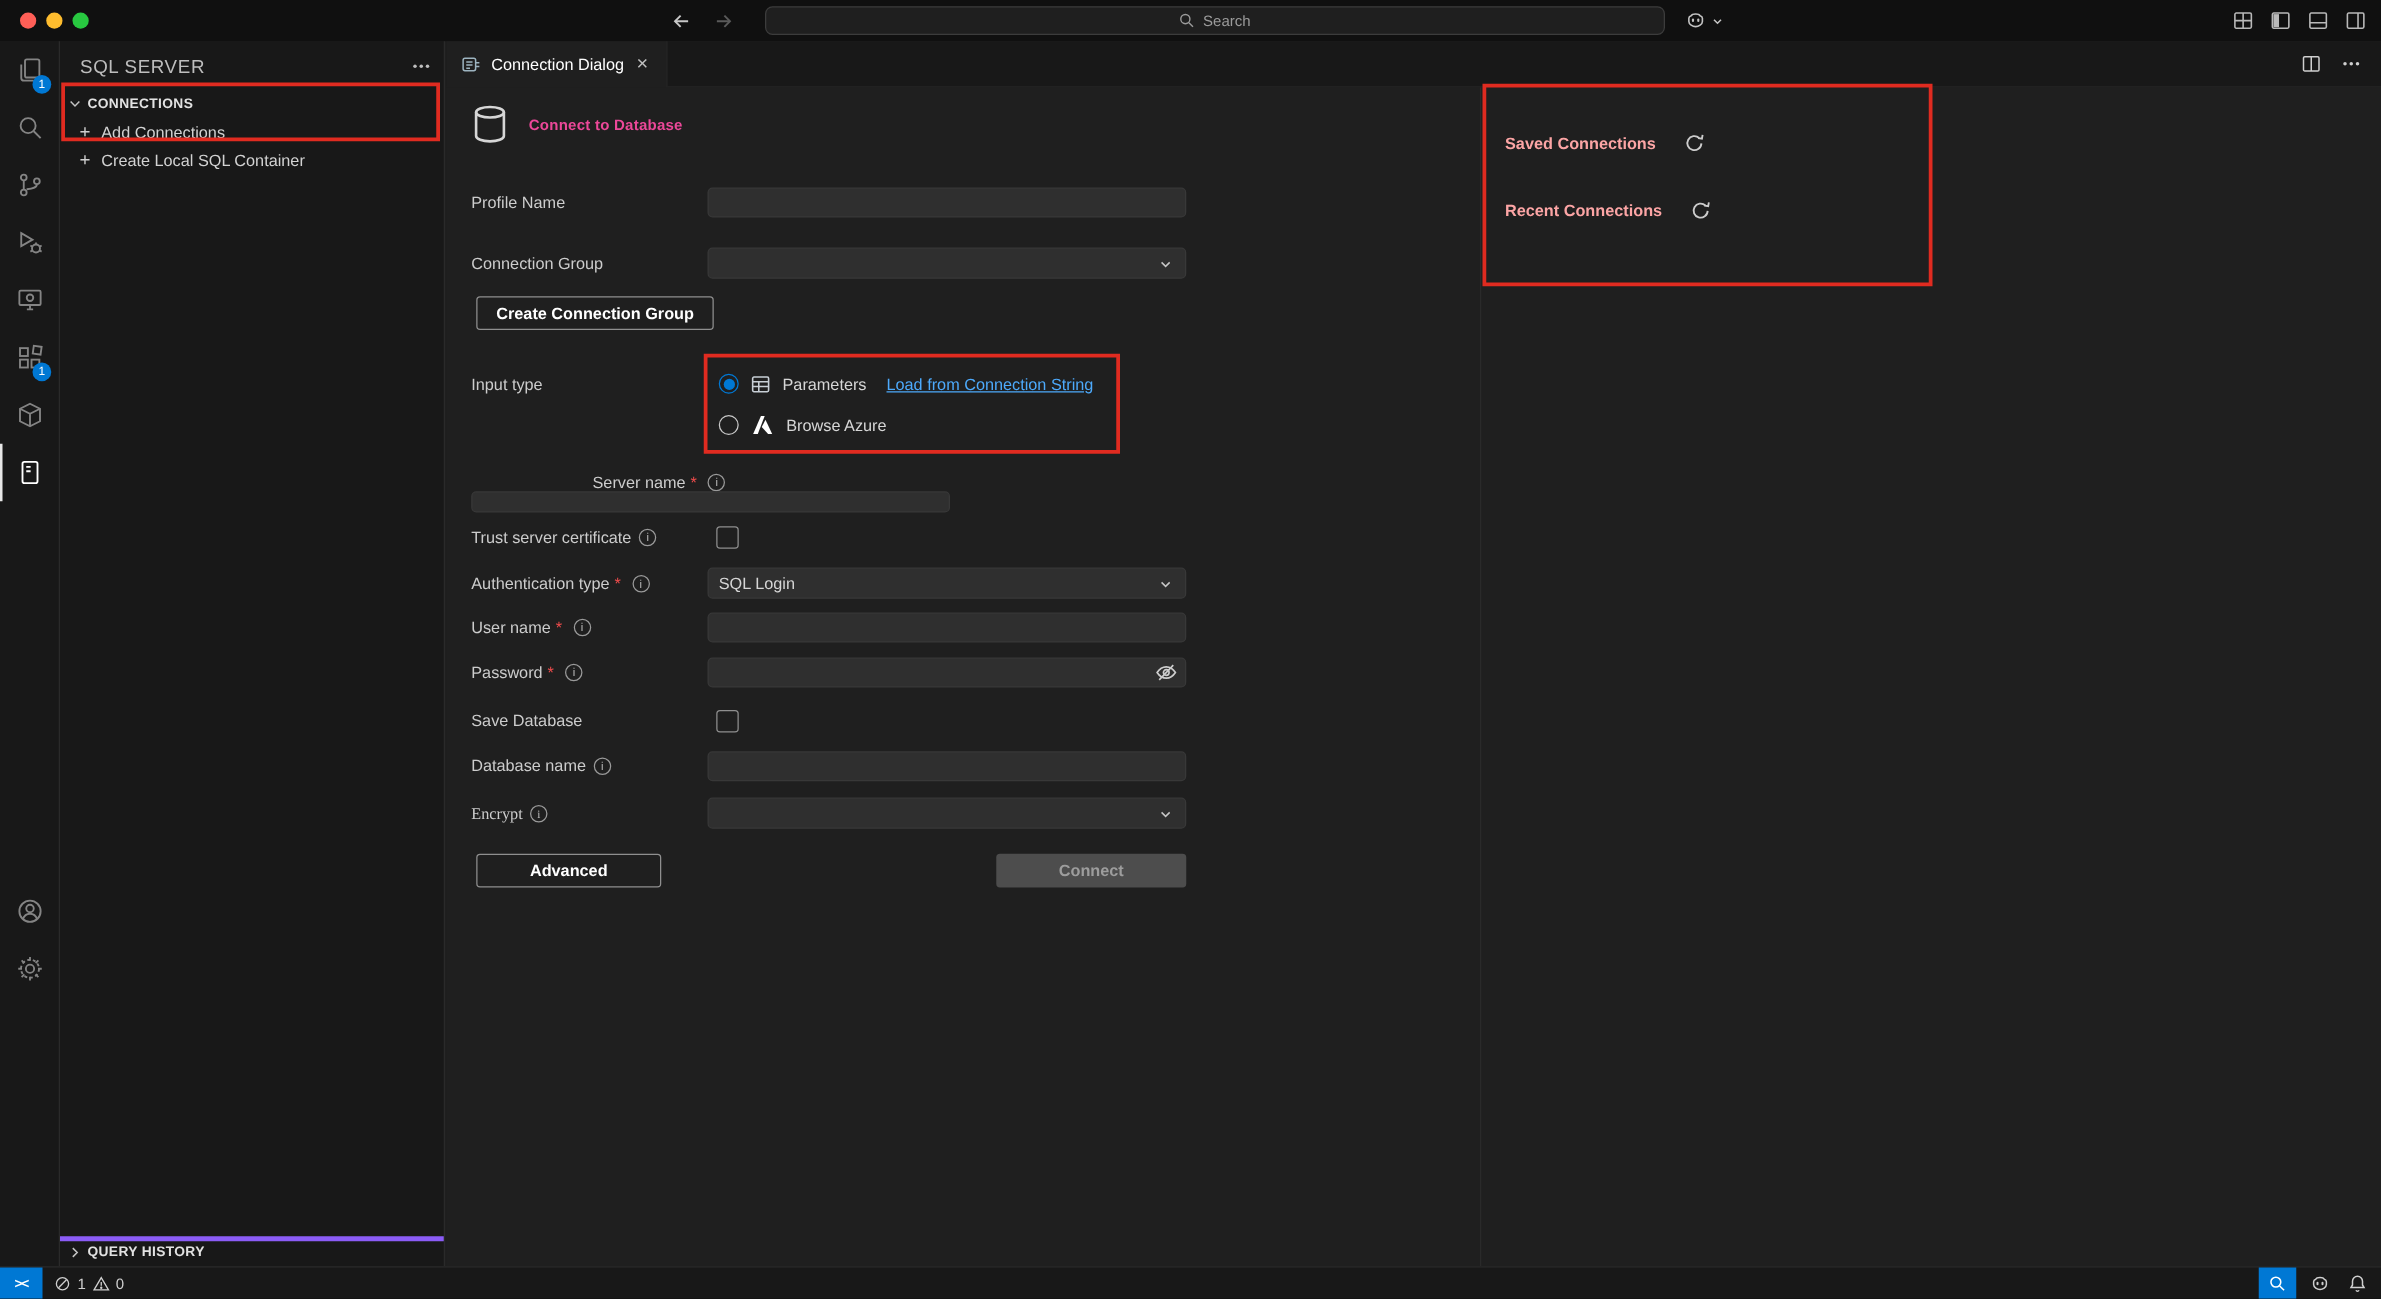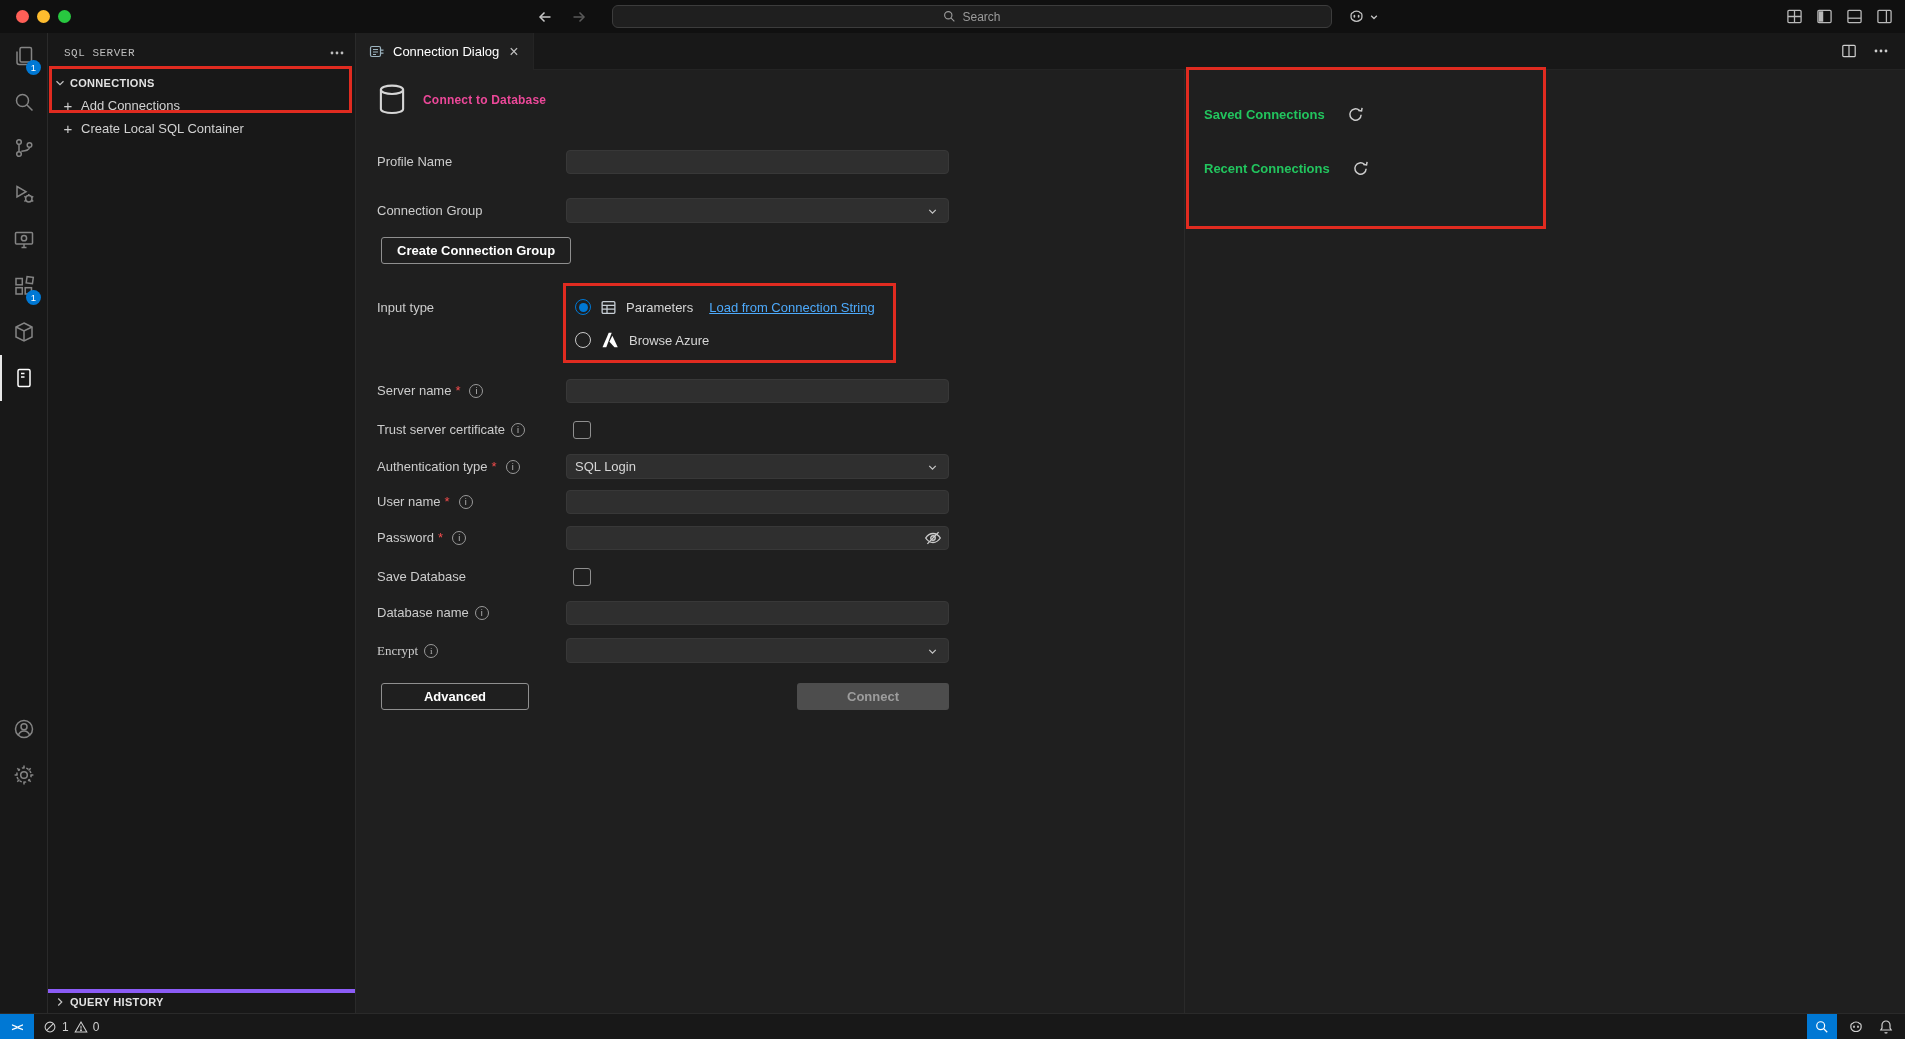--- a/index.html
+++ b/index.html
@@ -27,21 +27,21 @@
   .activitybar { position:absolute; top:33px; left:0; width:48px; bottom:26px; background:#181818; border-right:1px solid #2a2a2a; }
   .ab-item { position:relative; width:48px; height:46px; display:flex; align-items:center; justify-content:center; color:#848484; border-left:2px solid transparent; border-right:2px solid transparent; }
   .ab-item.active { color:#ffffff; border-left-color:#e7e7e7; }
   .ab-badge { position:absolute; right:5px; bottom:4px; min-width:15px; height:15px; border-radius:8px;
     background:#0078d4; color:#fff; font-size:9.5px; display:flex; align-items:center; justify-content:center; padding:0 3px; }
   .ab-bottom { position:absolute; top:673px; left:0; }
 
   
   .sidebar { position:absolute; top:33px; left:48px; width:308px; bottom:26px; background:#181818; border-right:1px solid #2a2a2a; }
   .sb-title-row { position:absolute; top:8px; left:16px; right:10px; height:24px; display:flex; align-items:center; }
-  .sb-title { font-size:11px; letter-spacing:.5px; color:#bdbdbd;font-family:Liberation Mono, monospace; }
+  .sb-title { font-size:15px; letter-spacing:.5px; color:#bdbdbd; }
   .sb-more { margin-left:auto; color:#bdbdbd; display:flex; }
   .section-header { position:absolute; left:0; right:0; height:22px; display:flex; align-items:center; gap:3px; padding-left:5px;
     font-size:11px; font-weight:700; color:#e2e2e2; letter-spacing:.3px; }
   .sb-item { position:absolute; left:0; right:0; height:22px; display:flex; align-items:center; gap:7px; padding-left:14px;
     font-size:13px; color:#d2d2d2; }
   .sb-plus { font-size:15px; color:#cfcfcf; width:12px; text-align:center; }
   .sb-bottom { position:absolute; bottom:2px; left:0; right:0; border-top:4px solid #8b5cf6; height:22px; display:flex; align-items:center; gap:3px; padding-left:5px; font-size:11px; font-weight:700; color:#e2e2e2; letter-spacing:.3px; }
   .chev { color:#c2c2c2; display:flex; }
 
   
@@ -76,21 +76,21 @@
   .btn-disabled { position:absolute; width:152px; height:27px; display:flex; align-items:center; justify-content:center;
     background:#4d4d4d; border:none; border-radius:3px; color:#9d9d9d; font-size:13px; font-weight:700;
     font-family:"Liberation Sans",sans-serif; }
   .radio-row { position:absolute; left:218px; display:flex; align-items:center; height:22px; gap:9px; font-size:13px; color:#d6d6d6; }
   .radio { width:16px; height:16px; border-radius:50%; border:1.5px solid #c9c9c9; flex:none; position:relative; }
   .radio.sel { border-color:#0078d4; }
   .radio.sel::after { content:""; position:absolute; inset:2.5px; border-radius:50%; background:#0078d4; }
   .link { color:#4daafc; text-decoration:underline; font-size:13px; margin-left:7px; }
 
   .rp-row { position:absolute; left:19px; display:flex; align-items:center; gap:22px; }
-  .rp-title { font-size:13px; font-weight:700; color:#22c55e;text-align:right; }
+  .rp-title { font-size:13px; font-weight:700; color:#fca5a5;text-align:right; }
   .rp-refresh { color:#cccccc; display:flex; }
 
   
   .statusbar { position:absolute; bottom:0; left:0; right:0; height:26px; background:#181818; border-top:1px solid #2a2a2a;
     display:flex; align-items:center; font-size:12px; color:#cfcfcf; }
   .remote-chip { width:34px; height:26px; background:#0078d4; color:#ffffff; display:flex; align-items:center; justify-content:center;
     font-size:11px; font-weight:700; letter-spacing:-1px; transform:none; }
   .problems { display:flex; align-items:center; gap:5px; margin-left:9px; }
   .sb-right { margin-left:auto; display:flex; align-items:center; gap:8px; padding-right:0; }
   .zoom-chip { width:30px; height:26px; background:#0078d4; color:#fff; display:flex; align-items:center; justify-content:center; }
@@ -396,21 +396,21 @@
           <span class="radio"></span>
           <span>
             <svg width="20" height="20" viewBox="0 0 16 16" fill="#ffffff">
                 <path d="M9.4 2.2 5 13.8H2L7 2.2z"></path>
                 <path d="M9.9 4.6 7.5 9.3l4.1 4.5h2.6z"></path>
               </svg>
           </span>
           <span>Browse Azure</span>
         </div>
 
-        <div class="frow" style="top:308px;">
+        <div class="frow" style="top:308px;flex-direction:column;">
           <span class="flabel">
             <span>Server name</span>
               <span class="req">*</span>
             <span class="info">i</span>
           </span>
           <input class="tinput" type="text" readonly="" style="">
         </div>
 
         <div class="frow" style="top:347px;">
           <span class="flabel">

